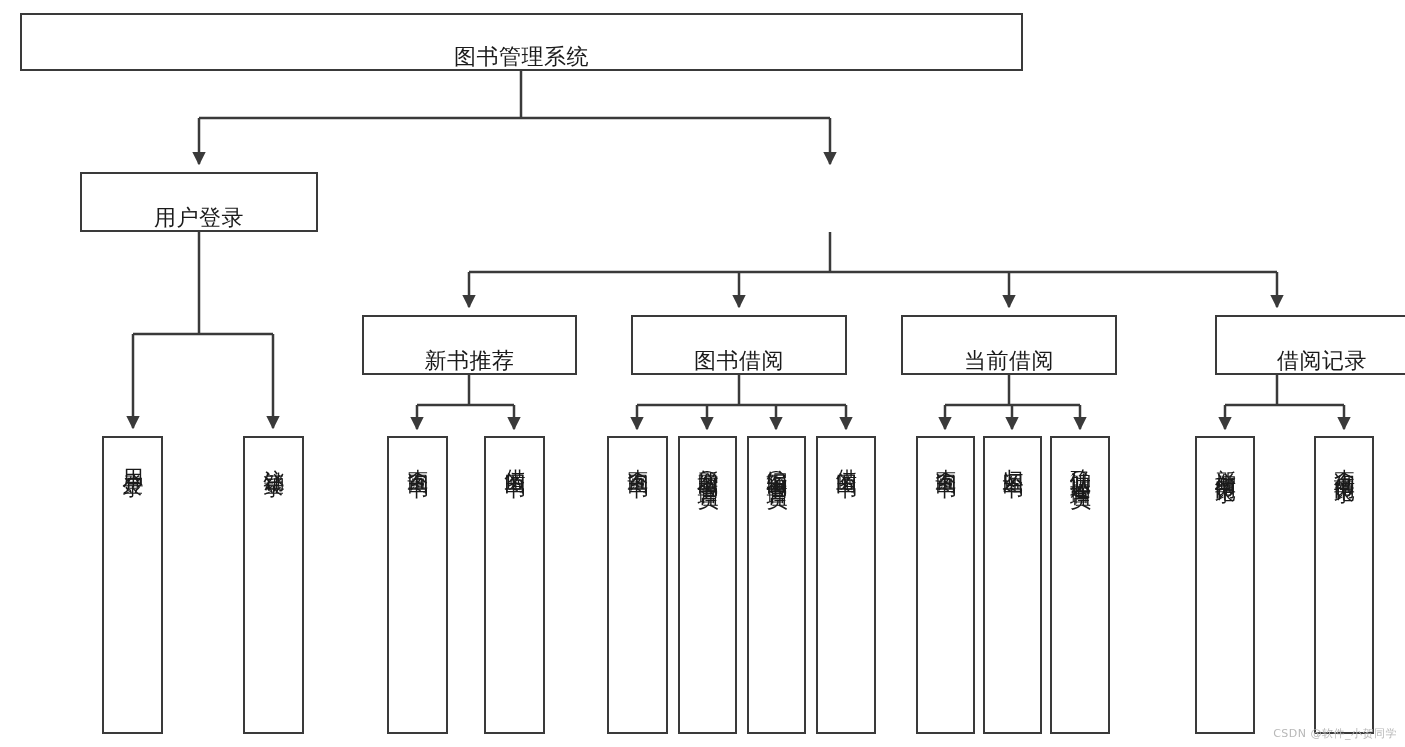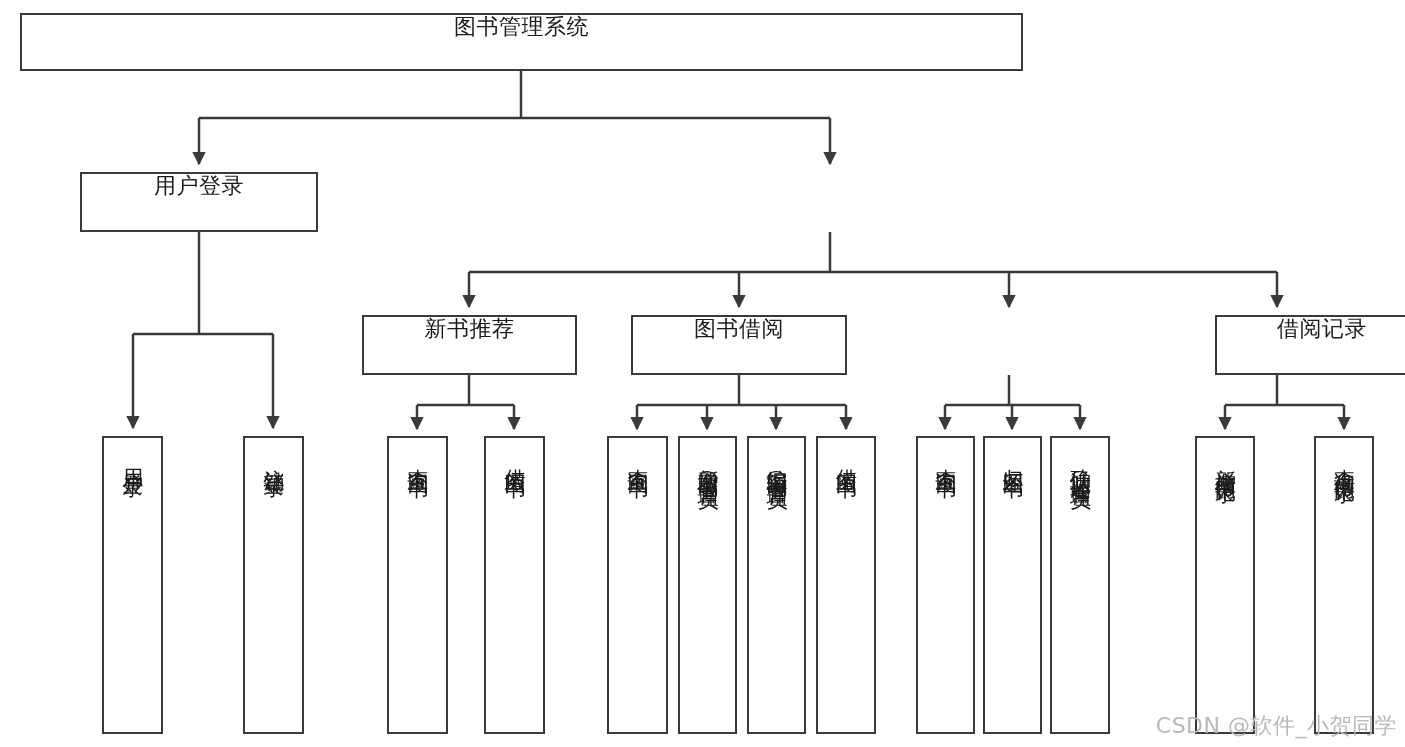--- a/index.html
+++ b/index.html
@@ -23,21 +23,21 @@
     top: 0;
     width: 1405px;
     height: 747px;
   }
   .node-box {
     position: absolute;
     box-sizing: border-box;
     border: 2.5px solid #3a3a3a;
     background: #ffffff;
     display: flex;
-    align-items: flex-start;
+    align-items: flex-end;
     justify-content: center;
     color: #1a1a1a;
   }
   .node-label {
     font-size: 22px;
     line-height: 1.1;
     white-space: nowrap;
     letter-spacing: 0.5px;
   }
   .node-box.vertical {
@@ -50,21 +50,21 @@
     text-orientation: upright;
     font-size: 21px;
     letter-spacing: 3px;
     white-space: nowrap;
     line-height: 1;
   }
   #watermark {
     position: absolute;
     right: 8px;
     bottom: 6px;
-    font-size: 22px;
+    font-size: 11px;
     color: #b8b8b8;
     white-space: nowrap;
     letter-spacing: 0.5px;
     font-family: "DejaVu Sans", "Liberation Sans", sans-serif;
   }
 </style>
 </head>
 <body>
 
 <div id="canvas">
@@ -130,20 +130,23 @@
   <div class="node-box" style="left:80px; top:172px; width:238px; height:60px;">
     <span class="node-label">用户登录</span>
   </div>
 
   <div class="node-box" style="left:631px; top:315px; width:216px; height:60px;">
     <span class="node-label">图书借阅</span>
   </div>
   <div class="node-box" style="left:362px; top:315px; width:215px; height:60px;">
     <span class="node-label">新书推荐</span>
   </div>
+  <div class="node-box" style="left:901px; top:315px; width:216px; height:60px;">
+    <span class="node-label">当前借阅</span>
+  </div>
   <div class="node-box" style="left:1171px; top:315px; width:214px; height:60px;margin-left:44px;">
     <span class="node-label">借阅记录</span>
   </div>
 
   <div class="node-box vertical" style="left:102px; top:436px; width:61px; height:298px;">
     <span class="node-label">用户登录</span>
   </div>
   <div class="node-box vertical" style="left:243px; top:436px; width:61px; height:298px;">
     <span class="node-label">注销登录</span>
   </div>

